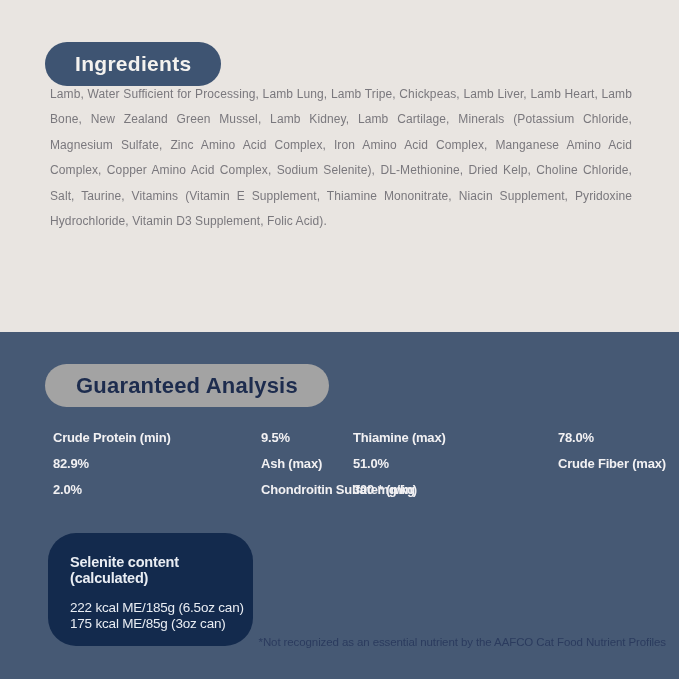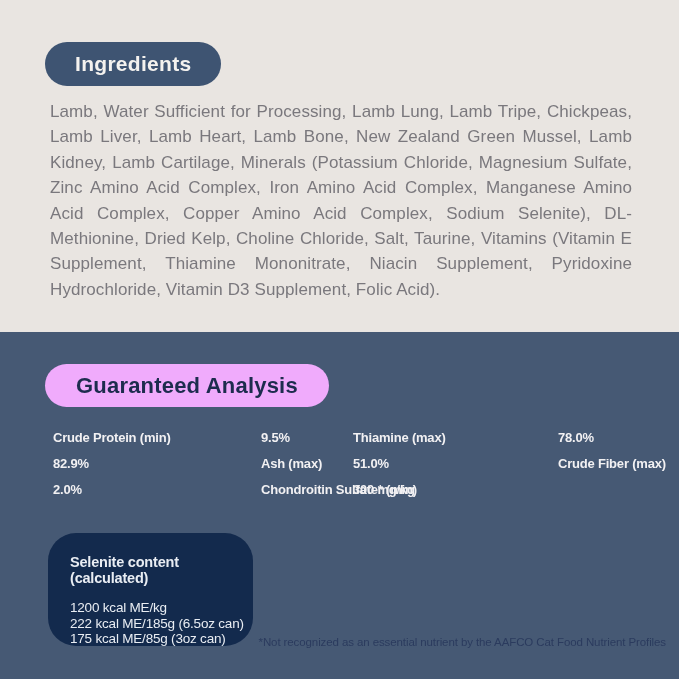--- a/index.html
+++ b/index.html
@@ -33,41 +33,41 @@
   }
   .ing-pill .pill-text {
     color: #f4f2ef;
     font-size: 21px;
     font-weight: bold;
     letter-spacing: 0.3px;
     text-align: right;
   }
   .ing-text {
     position: absolute;
-    left: 50px; top: 99px;
+    left: 50px; top: 82px;
     width: 582px;
     text-align: justify;
     color: #7a787d;
-    font-size: 17px;
+    font-size: 12px;
     line-height: 25.4px;
     letter-spacing: 0.1px;
   }
 
   
   .section-bottom {
     position: absolute;
     top: 332px; left: 0;
     width: 679px; height: 347px;
     background: #465974;
   }
   .ga-pill {
     position: absolute;
     left: 45px; top: 32px;
     height: 43px;
-    background: #f0abfc;
+    background: #a3a3a3;
     border-radius: 22px;
     display: inline-flex;
     align-items: center;
     padding: 0 31px;
   }
   .ga-pill .pill-text {
     color: #1d2c4e;
     font-size: 22px;
     font-weight: bold;
     letter-spacing: 0.2px;
@@ -143,21 +143,20 @@
       <span>51.0%</span>
 
       <span>Crude Fiber (max)</span>
       <span>2.0%</span>
       <span>Chondroitin Sulfate* (min)</span>
       <span>300 mg/kg</span>
     </div>
 
     <div class="cal-box">
       <div class="cal-title">Selenite content (calculated)</div>
-      <div class="cal-line">1200 kcal ME/kg</div>
       <div class="cal-line">222 kcal ME/185g (6.5oz can)</div>
       <div class="cal-line">175 kcal ME/85g (3oz can)</div>
     </div>
 
     <div class="footnote">*Not recognized as an essential nutrient by the AAFCO Cat Food Nutrient Profiles</div>
   </div>
 
 </div>
 
 </body></html>

